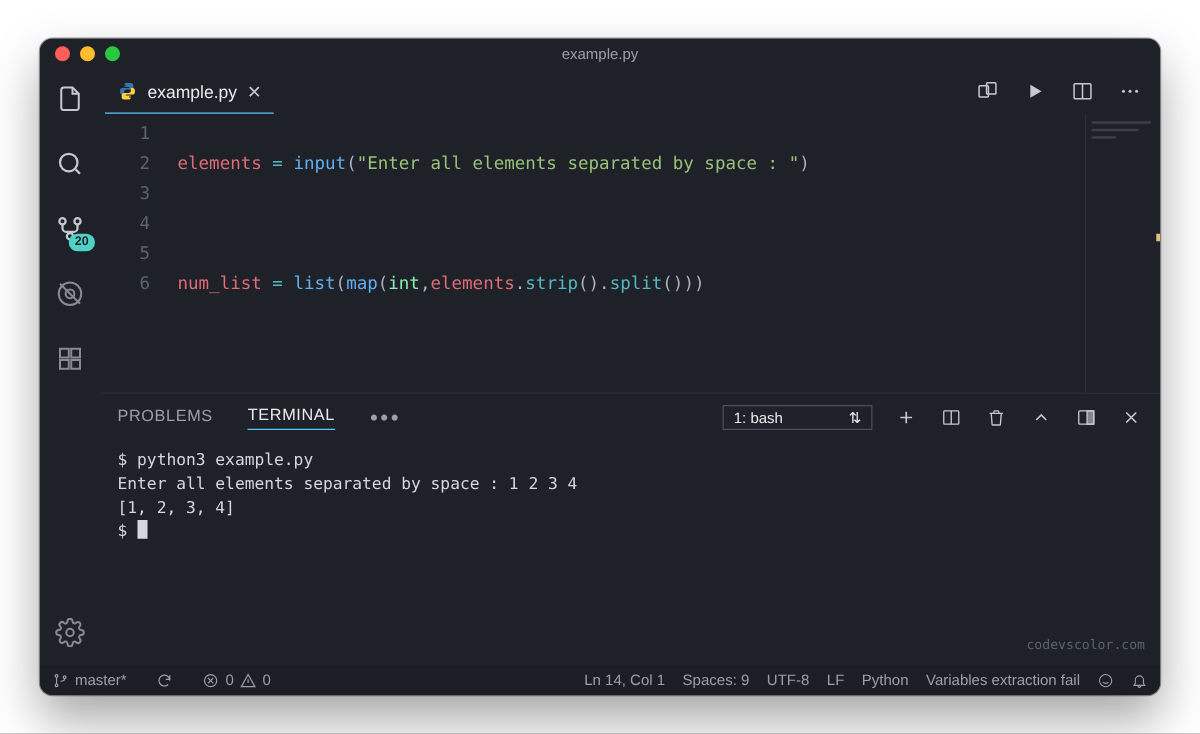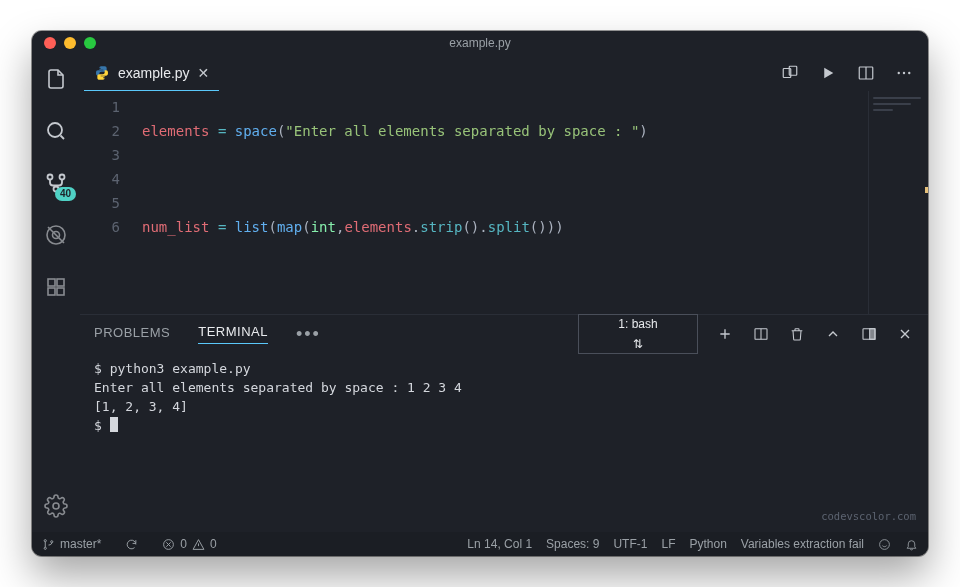--- a/index.html
+++ b/index.html
@@ -112,21 +112,21 @@
     padding: 0 14px;
     font-size:13px; color:#9aa0a6;
   }
   .panel-tab { text-transform:uppercase; letter-spacing:0.5px; padding-bottom:4px; }
   .panel-tab.active { color:#e8eaed; border-bottom:1.5px solid #5ac8fa; }
   .panel-tabs .dots { font-size:18px; letter-spacing:2px; }
   .panel-tabs .right { margin-left:auto; display:flex; align-items:center; gap:18px; color:#c5c9cf; }
   .term-select {
     display:flex; align-items:center; gap:6px;
     border:1px solid #4a4f5a; padding:2px 8px; font-size:12px;
-    color:#e8eaed; width:120px; justify-content:space-between;flex-direction:column;
+    color:#e8eaed; width:120px; justify-content:space-between;
   }
   .panel-tabs .ico { width:18px; height:18px; display:flex; align-items:center; justify-content:center; }
   .panel-tabs .ico svg { width:16px; height:16px; }
   .terminal {
     flex:1; padding: 6px 14px;
     font-family:"Menlo","Consolas",monospace;
     font-size:13px; line-height:19px;
     color:#d4d7dd; white-space:pre;
     position:relative;
   }
@@ -179,21 +179,21 @@
             <path d="m20 20-3.5-3.5"></path>
           </svg>
       </div>
       <div class="act-icon scm-wrap">
         <svg viewBox="0 0 24 24" fill="none" stroke="currentColor" stroke-width="1.8">
             <circle cx="6" cy="6" r="2.5"></circle>
             <circle cx="18" cy="6" r="2.5"></circle>
             <circle cx="12" cy="18" r="2.5"></circle>
             <path d="M6 8.5v3a3 3 0 0 0 3 3h6a3 3 0 0 0 3-3v-3M12 15.5v-1"></path>
           </svg>
-        <span class="badge">40</span>
+        <span class="badge">20</span>
       </div>
       <div class="act-icon dim">
         <svg viewBox="0 0 24 24" fill="none" stroke="currentColor" stroke-width="1.6">
             <circle cx="12" cy="12" r="9"></circle>
             <path d="M4 4l16 16"></path>
             <circle cx="12" cy="12" r="3.5"></circle>
           </svg>
       </div>
       <div class="act-icon dim">
         <svg viewBox="0 0 24 24" fill="none" stroke="currentColor" stroke-width="1.6">
@@ -255,21 +255,21 @@
         <div class="editor">
           <div class="gutter">
             <div>1</div>
             <div>2</div>
             <div>3</div>
             <div>4</div>
             <div>5</div>
             <div>6</div>
           </div>
           <div class="code">
-<div><span class="tok-var">elements</span> <span class="tok-op">=</span> <span class="tok-fn">space</span><span class="tok-punc">(</span><span class="tok-str">"Enter all elements separated by space : "</span><span class="tok-punc">)</span></div>
+<div><span class="tok-var">elements</span> <span class="tok-op">=</span> <span class="tok-fn">input</span><span class="tok-punc">(</span><span class="tok-str">"Enter all elements separated by space : "</span><span class="tok-punc">)</span></div>
 <div></div>
 <div><span class="tok-var">num_list</span> <span class="tok-op">=</span> <span class="tok-fn">list</span><span class="tok-punc">(</span><span class="tok-fn">map</span><span class="tok-punc">(</span><span class="tok-bi">int</span><span class="tok-punc">,</span><span class="tok-var">elements</span><span class="tok-punc">.</span><span class="tok-call">strip</span><span class="tok-punc">().</span><span class="tok-call">split</span><span class="tok-punc">()))</span></div>
 <div></div>
 <div></div>
 
           </div>
         </div>
         <div class="minimap">
           <div class="mm-line" style="top:6px;width:48px"></div>
           <div class="mm-line" style="top:12px;width:38px"></div>
@@ -354,21 +354,21 @@
         </svg>
       <span>0</span>
       <svg viewBox="0 0 24 24" fill="none" stroke="currentColor" stroke-width="1.8">
           <path d="M12 3 2 21h20L12 3zM12 10v5m0 3h.01"></path>
         </svg>
       <span>0</span>
     </div>
     <div class="sb-right">
       <span class="sb-item">Ln 14, Col 1</span>
       <span class="sb-item">Spaces: 9</span>
-      <span class="sb-item">UTF-1</span>
+      <span class="sb-item">UTF-8</span>
       <span class="sb-item">LF</span>
       <span class="sb-item">Python</span>
       <span class="sb-item">Variables extraction fail</span>
       <span class="sb-item">
         <svg viewBox="0 0 24 24" fill="none" stroke="currentColor" stroke-width="1.6">
             <circle cx="12" cy="12" r="9"></circle>
             <path d="M8 14s1.5 2 4 2 4-2 4-2M9 9h.01M15 9h.01"></path>
           </svg>
       </span>
       <span class="sb-item">

